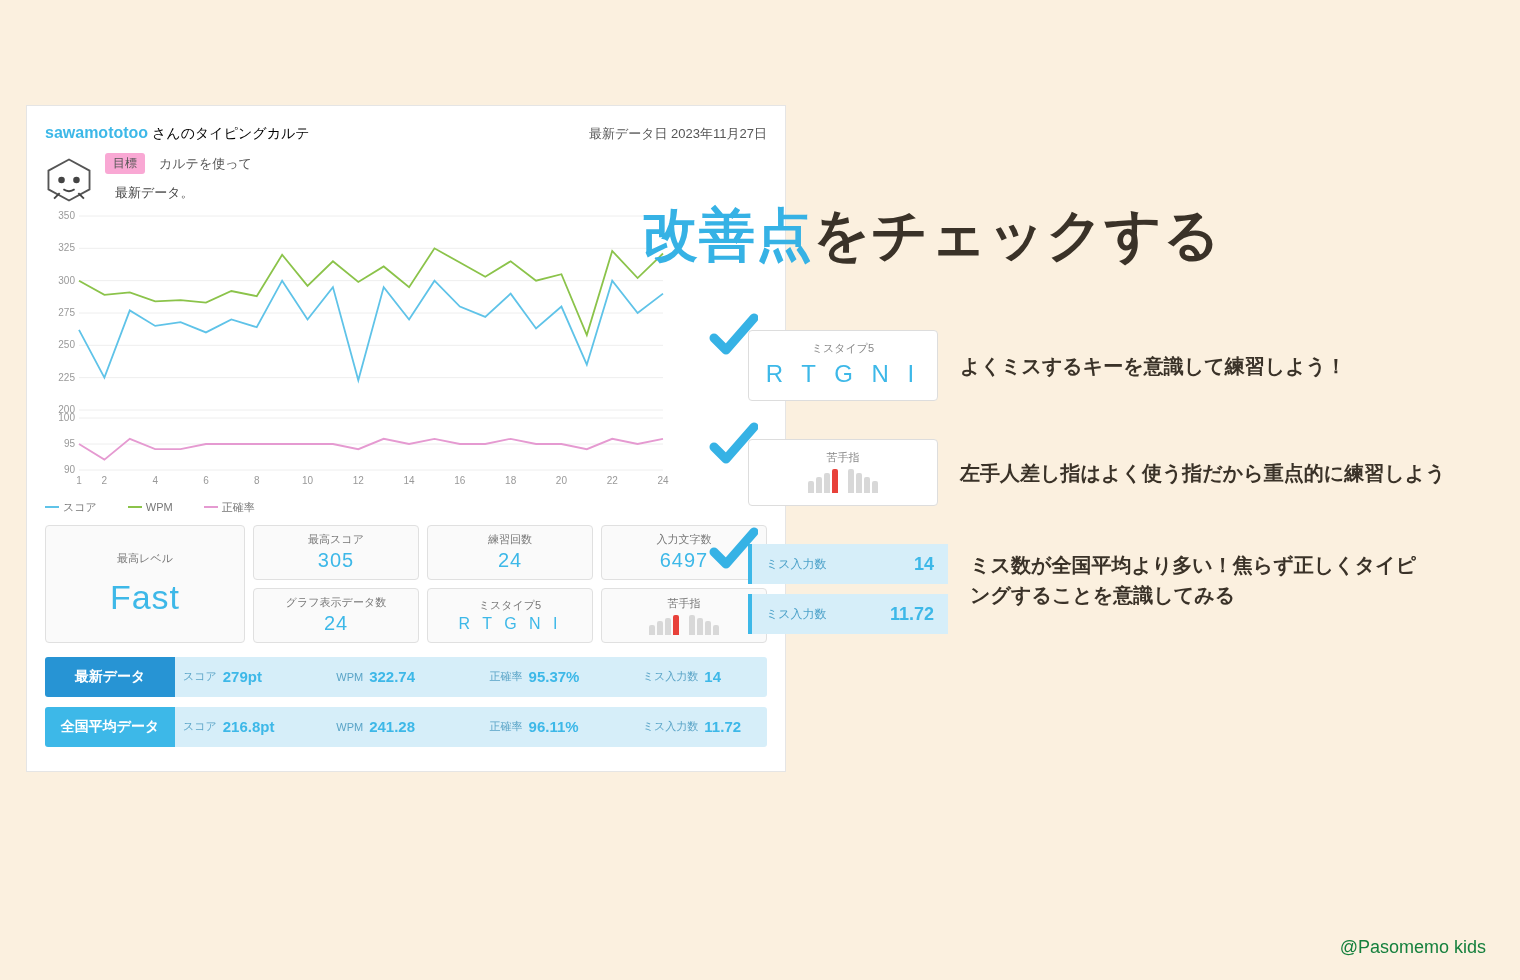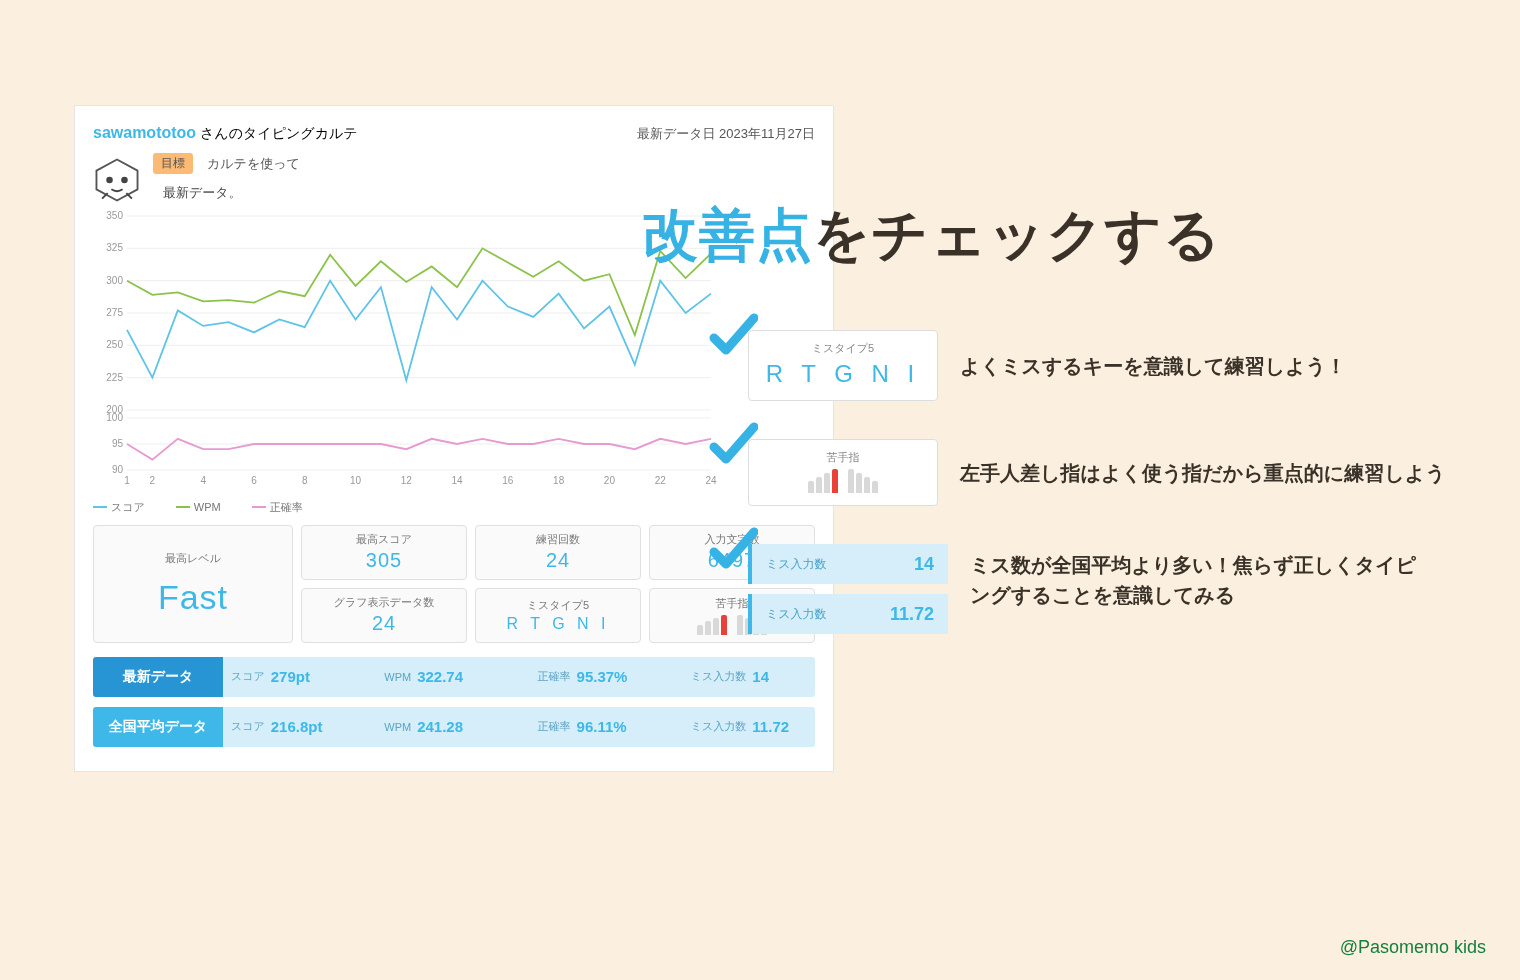--- a/index.html
+++ b/index.html
@@ -1,22 +1,22 @@
 <!DOCTYPE html>
 <html><head>
 <meta charset="utf-8">
 <style>
   * { box-sizing: border-box; margin: 0; padding: 0; }
   body { font-family: "Hiragino Kaku Gothic ProN", "Meiryo", sans-serif; background: #fbf0df; width: 1520px; height: 980px; position: relative; overflow: hidden; }
-  .card { position: absolute; left: 26px; top: 105px; width: 760px; background: #fff; border: 1px solid #e5e5e5; padding: 18px 18px 14px 18px; margin-left: 48px; }
+  .card { position: absolute; left: 26px; top: 105px; width: 760px; background: #fff; border: 1px solid #e5e5e5; padding: 18px 18px 14px 18px; }
   .card-head { display: flex; justify-content: space-between; align-items: baseline; font-size: 14px; margin-bottom: 10px; }
   .username { color: #3db8e8; font-weight: bold; font-size: 16px; }
   .card-head-right { color: #555; font-size: 13px; }
   .goal-row { display: flex; align-items: center; gap: 14px; margin: 6px 0 0 60px; font-size: 13px; color: #555; }
-  .goal-label { background: #fdba74; border-radius: 3px; padding: 2px 8px; font-size: 12px; text-align: right; }
+  .goal-label { background: #f9a8d4; border-radius: 3px; padding: 2px 8px; font-size: 12px; text-align: right; }
   .greeting { margin: 8px 0 2px 70px; font-size: 13px; color: #444; line-height: 1.7; }
   .avatar { position: absolute; left: 14px; top: 46px; width: 56px; height: 56px; }
   .avatar svg { width: 100%; height: 100%; }
   .chart-wrap { margin-top: 6px; width: 624px; }
   .chart-legend { font-size: 11px; color: #777; margin-top: 4px; }
   .chart-legend span { display: inline-flex; align-items: center; margin-right: 14px; }
   .chart-legend .sw { display: inline-block; width: 14px; height: 2px; margin-right: 4px; }
   .statgrid { display: grid; grid-template-columns: 200px 1fr 1fr 1fr; grid-template-rows: 55px 55px; gap: 8px; margin-top: 10px; }
   .statbox { border: 1px solid #e0e0e0; border-radius: 4px; background: #fafafa; display: flex; flex-direction: column; align-items: center; justify-content: center; }
   .statbox .lab { font-size: 11px; color: #777; margin-bottom: 2px; }

